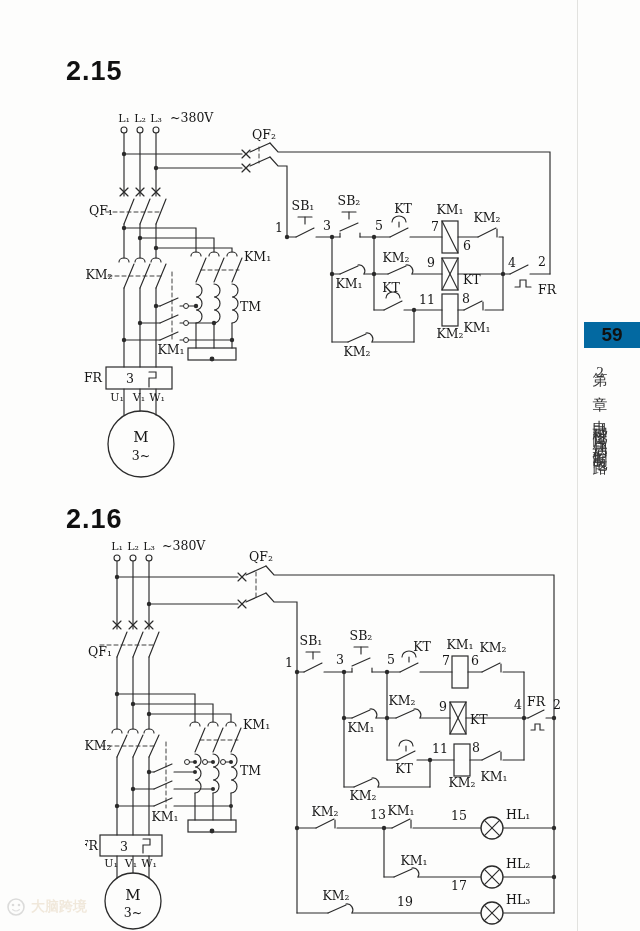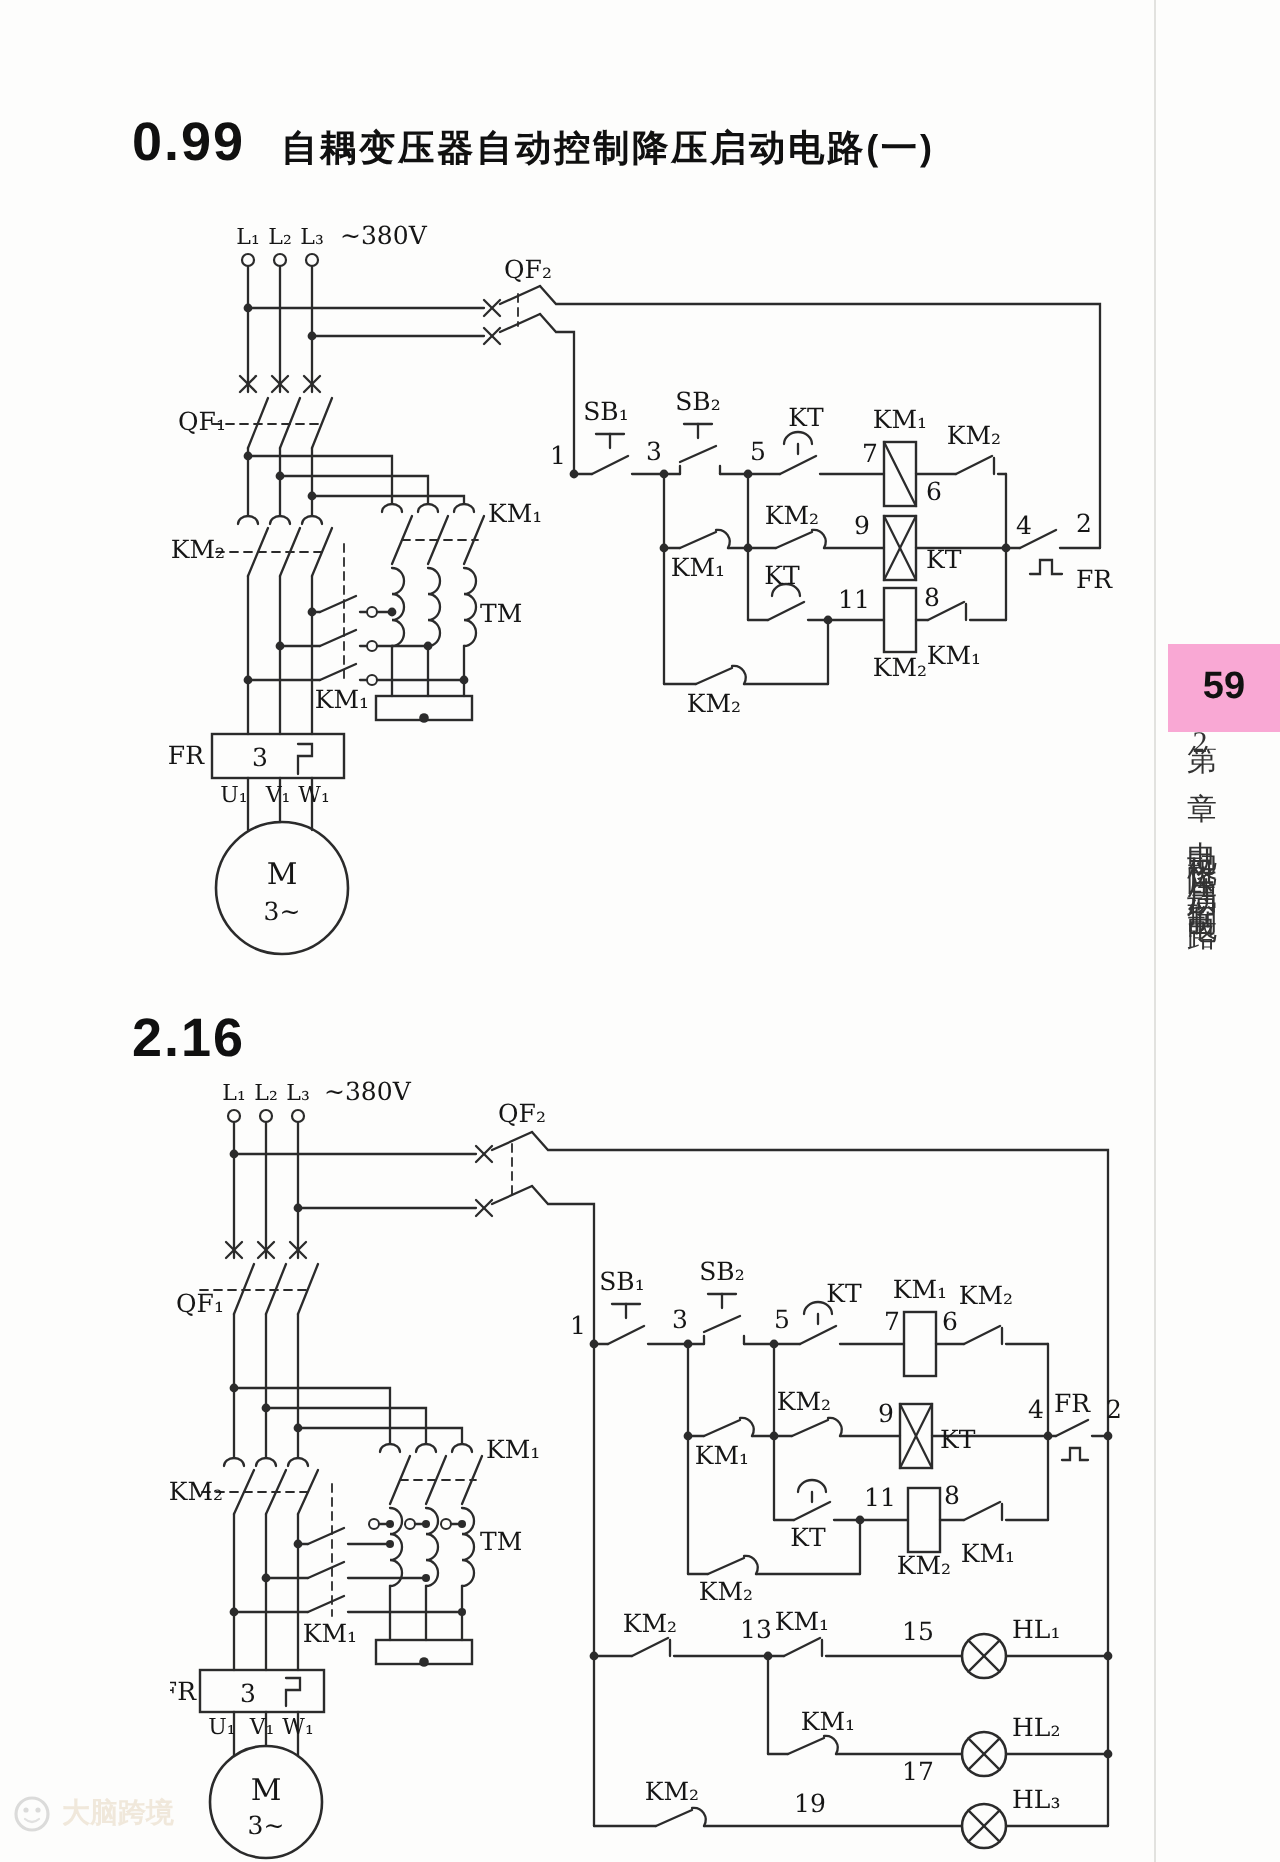--- a/index.html
+++ b/index.html
@@ -13,34 +13,33 @@
   svg rect{stroke:#2b2b2b;stroke-width:1.2;fill:none;}
   svg circle.term{stroke:#2b2b2b;stroke-width:1.1;fill:#fdfdfc;}
   svg circle.tap{stroke:#2b2b2b;stroke-width:1;fill:#fdfdfc;}
   svg circle.dot{fill:#2b2b2b;stroke:none;}
   svg circle.big{stroke:#2b2b2b;stroke-width:1.3;fill:none;}
   svg .dash{stroke-dasharray:4 3;stroke-width:0.9;}
   svg text{fill:#161616;stroke:none;font-family:"DejaVu Serif","DejaVu Sans",serif;font-size:12.5px;}
   svg text.mid{text-anchor:middle;} svg text.end{text-anchor:end;}
   svg text.sm{font-size:11px;} svg text.big{font-size:15px;}
   .edge{position:absolute;left:577px;top:0;width:1px;height:931px;background:#e2e2df;}
-  .page-num{position:absolute;left:584px;top:322px;width:56px;height:44px;background:#f9a8d4;
+  .page-num{position:absolute;left:584px;top:322px;width:56px;height:26px;background:#0369a1;
             color:#111;font-weight:700;font-size:19px;display:flex;align-items:center;justify-content:center;}
   .chapter{position:absolute;left:592px;top:360px;writing-mode:vertical-rl;text-orientation:upright;
            font-family:"Liberation Serif",serif;font-size:15px;color:#333;letter-spacing:4px;line-height:1;}
   .chapter .part2{margin-top:20px;}
   .wm{position:absolute;left:6px;top:897px;display:flex;align-items:center;gap:5px;opacity:0.13;
       font-weight:700;font-size:14px;color:#a16207;}
 </style>
 </head>
 <body>
 
 <div class="sec-title" style="left:66px;top:56px">
-  <span class="sec-num">0.99</span>
-  <span class="sec-text">自耦变压器自动控制降压启动电路(一)</span>
+  <span class="sec-num">2.15</span>
 </div>
 
 <svg class="cw" style="left:80px;top:100px" width="500" height="395" viewBox="80 100 500 395">
   <g>
     <circle class="term" cx="124" cy="130" r="3"></circle>
       <circle class="term" cx="140" cy="130" r="3"></circle>
       <circle class="term" cx="156" cy="130" r="3"></circle>
   </g>
   <g>
     <line x1="124" y1="133" x2="124" y2="196"></line>

